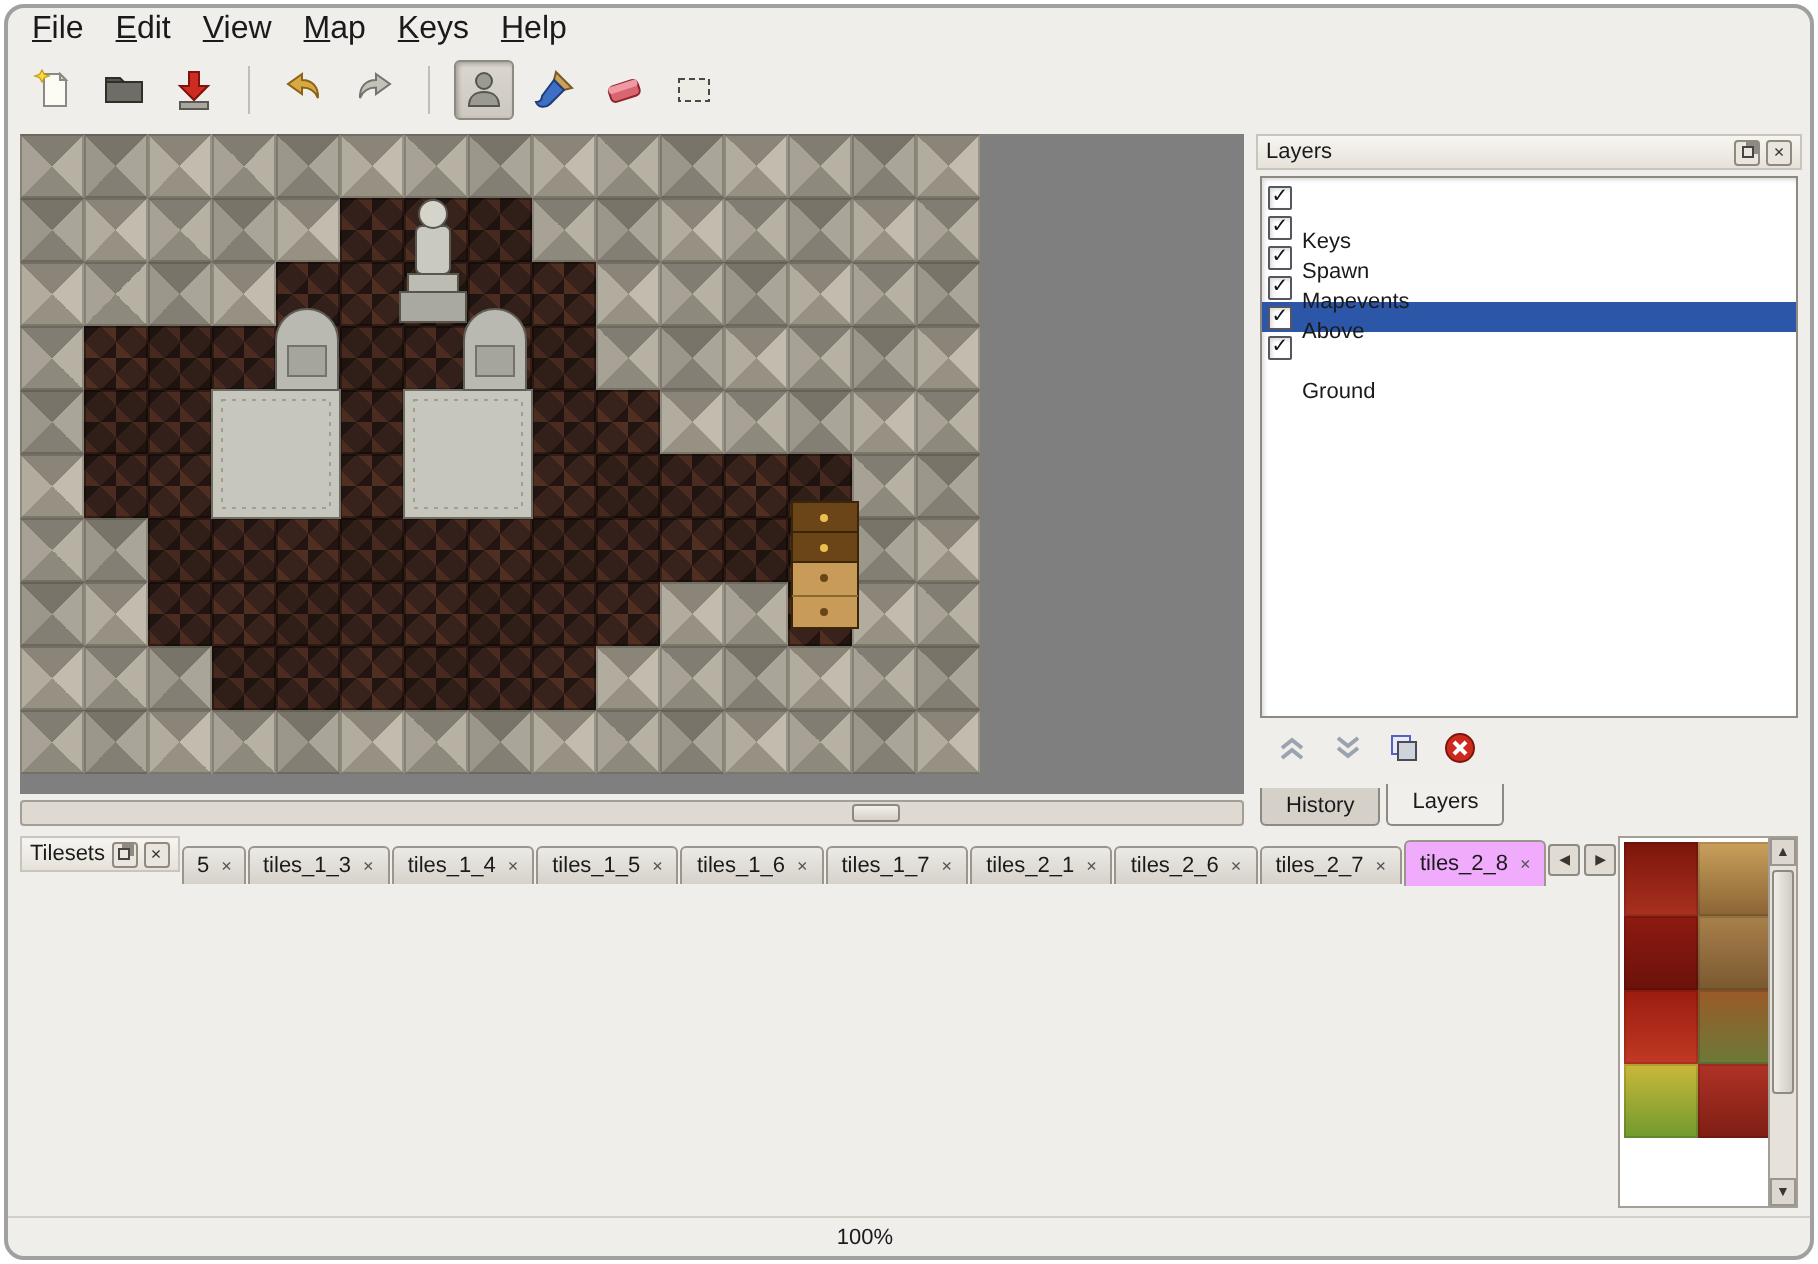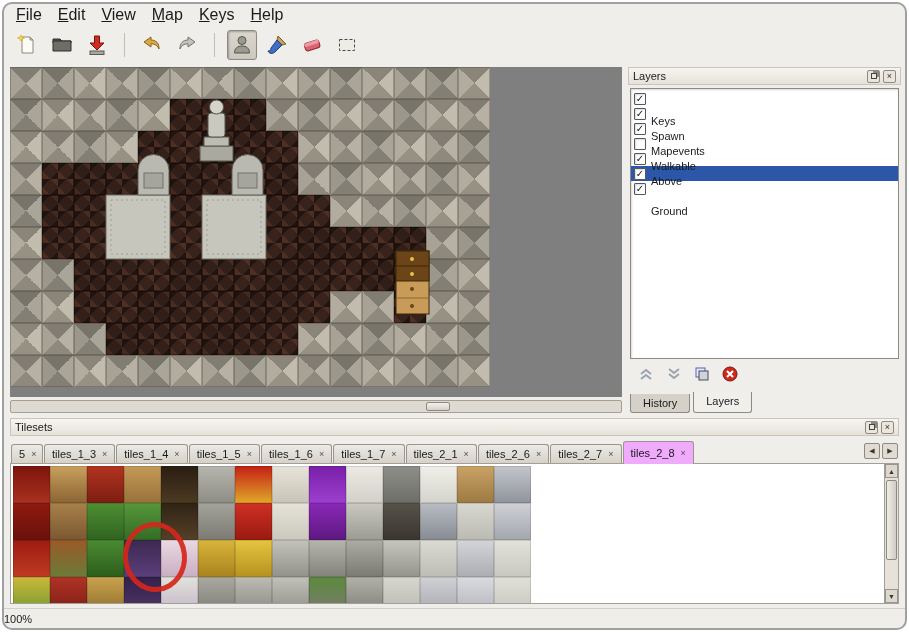--- a/index.html
+++ b/index.html
@@ -111,21 +111,21 @@
   .mini-btn { border: none; background: transparent; padding: 0; display: flex; align-items: center; }
 
   .layers-tabbar { height: 24px; display: flex; align-items: flex-end; padding-left: 2px; }
   .panel-tab {
     padding: 3px 12px; border: 1px solid #8e8a82; border-top: none; background: #d5d1c9;
     border-radius: 0 0 3px 3px; margin-right: 3px; font-size: 11px;
   }
   .panel-tab.active { background: #f1efec; padding-bottom: 5px; }
 
   
-  .tilesets-panel { height: 192px; padding: 2px 6px 0 6px; display: flex; flex-direction: column; }
+  .tilesets-panel { height: 192px; padding: 2px 6px 0 6px; display: flex; flex-direction: row; }
   .ts-tabbar { height: 24px; display: flex; align-items: flex-end; padding: 0 1px; }
   .ts-tab {
     height: 19px; display: flex; align-items: center; gap: 6px; padding: 0 7px;
     background: linear-gradient(#eceae5, #d6d2ca); border: 1px solid #9a968e; border-bottom: none;
     border-radius: 3px 3px 0 0; margin-right: 1px; font-size: 11px; white-space: nowrap;
   }
   .ts-tab.partial { width: 32px; overflow: hidden; }
   .ts-tab.active { height: 23px; background: #f0abfc; position: relative; z-index: 2; margin-bottom: -1px; }
   .ts-tab-close { font-size: 9px; color: #555; }
   .tab-arrows { margin-left: auto; display: flex; gap: 2px; align-self: center; }
@@ -140,21 +140,21 @@
     position: absolute; left: 112px; top: 58px; width: 64px; height: 70px;
     border: 5px solid #d5261b; border-radius: 50%; transform: rotate(-6deg);
     z-index: 5; pointer-events: none; opacity: .92;
   }
   .vscroll { position: absolute; right: 0; top: 0; bottom: 0; width: 14px; background: #e6e2da; border-left: 1px solid #a39f97; display: flex; flex-direction: column; }
   .vscroll .sb-btn { width: 13px; height: 14px; border: 1px solid #9a968e; border-radius: 0; background: #dcd8d0; }
   .vtrack { flex: 1; position: relative; }
   .vthumb { position: absolute; left: 1px; right: 1px; top: 2px; height: 72%; background: linear-gradient(90deg, #f0eee8, #cfccc4); border: 1px solid #8e8a82; border-radius: 2px; }
 
   
-  .statusbar { height: 20px; border-top: 1px solid #d4d0c8; display: flex; align-items: center; justify-content: flex-start; padding-right: 44px; }
+  .statusbar { height: 20px; border-top: 1px solid #d4d0c8; display: flex; align-items: center; justify-content: center; padding-right: 44px; }
   .zoom { font-size: 11px; }
 </style>
 </head>
 <body>
 
 <div class="window">
 
   <div class="menubar">
       <span class="menu-item">File</span>
       <span class="menu-item">Edit</span>
@@ -427,24 +427,20 @@
             <span class="checkbox checked">✓</span>
             <span class="layer-name">Keys</span>
           </div>
           <div class="layer-row">
             <span class="checkbox checked">✓</span>
             <span class="layer-name">Spawn</span>
           </div>
           <div class="layer-row">
             <span class="checkbox checked">✓</span>
             <span class="layer-name">Mapevents</span>
-          </div>
-          <div class="layer-row">
-            <span class="checkbox"></span>
-            <span class="layer-name">Walkable</span>
           </div>
           <div class="layer-row">
             <span class="checkbox checked">✓</span>
             <span class="layer-name">Above</span>
           </div>
           <div class="layer-row selected">
             <span class="checkbox checked">✓</span>
             <span class="layer-name">Objects</span>
           </div>
           <div class="layer-row">

